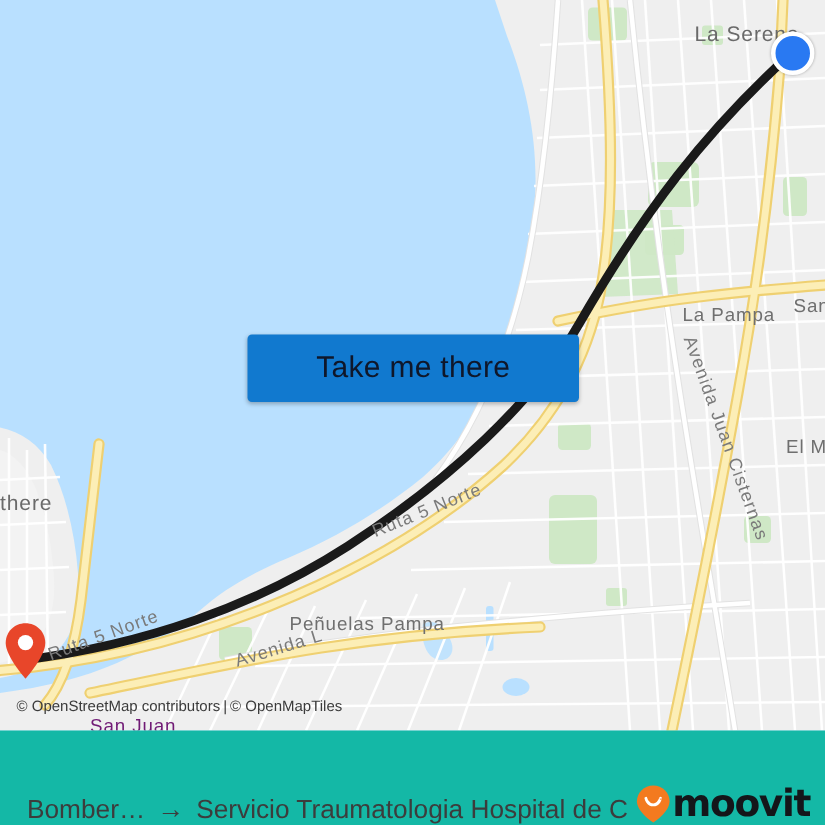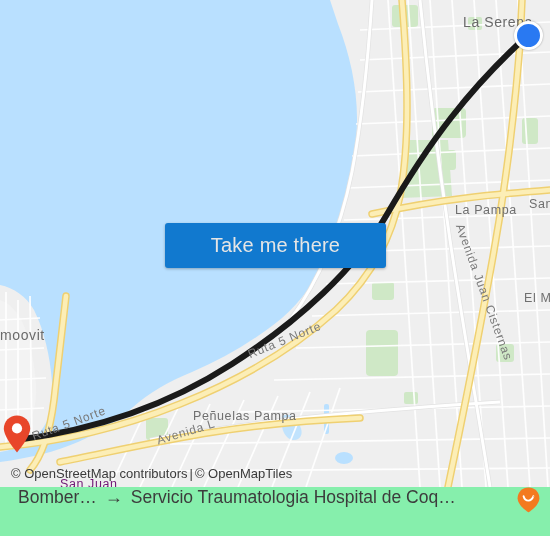--- a/index.html
+++ b/index.html
@@ -83,55 +83,55 @@
   
   #take-me-there {
     position: absolute;
     left: 165px;
     top: 223px;
     width: 221px;
     height: 45px;
     background: #1179cf;
     border: none;
     border-radius: 3px;
-    color: #e5e5e5;
+    color: #0f172a;
     font-family: "Liberation Sans", sans-serif;
     font-size: 20px;
     font-weight: 400;
     letter-spacing: .2px;
     cursor: pointer;
     box-shadow: 0 1px 3px rgba(0,0,0,.28);
     display: flex;
     align-items: center;
     justify-content: center;
     padding: 0;
   }
 
   
   #attribution {
     position: absolute;
     left: 11px;
     top: 466px;
-    font-size: 13px;
+    font-size: 10px;
     color: #3b3b3b;
     font-family: "Liberation Sans", sans-serif;
     white-space: nowrap;
   }
   #attribution .sep { margin: 0 2px; }
 
   
   #footer {
     position: absolute;
     left: 0;
     top: 487px;
     width: 550px;
-    height: 49px;
-    background: #86efac;
+    height: 63px;
+    background: #14b8a6;
     display: flex;
-    align-items: flex-start;
+    align-items: flex-end;
     box-sizing: border-box;
     padding: 0 10px 0 18px;
   }
   #trip-summary {
     display: flex;
     align-items: center;
     flex: 1 1 auto;
     min-width: 0;
     font-size: 17.5px;
     color: #3c3c3c;
@@ -291,21 +291,21 @@
       <path d="M 527,36 C 470,88 430,140 386,216
                C 356,268 300,320 232,364
                C 170,404 96,430 16,440" stroke="#1a1a1a" stroke-width="6" fill="none" stroke-linecap="round" stroke-linejoin="round"></path>
     </svg>
 
     <div class="maplabel city" style="left:463px; top:14px;">La Serena</div>
     <div class="maplabel place" style="left:529px; top:197px;">San</div>
     <div class="maplabel place" style="left:455px; top:203px;">La Pampa</div>
     <div class="maplabel road" style="left:466px; top:222px; transform:rotate(70deg); transform-origin:left top;">Avenida Juan Cisternas</div>
     <div class="maplabel place" style="left:524px; top:291px;">El Mi</div>
-    <div class="maplabel city" style="left:0px;   top:327px;">moovit</div>
+    <div class="maplabel city" style="left:0px;   top:327px;">there</div>
     <div class="maplabel road" style="left:246px; top:348px; transform:rotate(-22deg); transform-origin:left top;">Ruta 5 Norte</div>
     <div class="maplabel place" style="left:193px; top:409px;">Peñuelas Pampa</div>
     <div class="maplabel road" style="left:155px; top:434px; transform:rotate(-17deg); transform-origin:left top;">Avenida L</div>
     <div class="maplabel road" style="left:30px;  top:430px; transform:rotate(-20deg); transform-origin:left top;">Ruta 5 Norte</div>
     <div class="maplabel place faint" style="left:60px; top:477px;">San Juan</div>
 
     <div id="dest-marker"></div>
 
     <div id="origin-marker">
       <svg viewBox="0 0 28 38" width="28" height="38">
@@ -329,16 +329,17 @@
       <span id="trip-origin">Bomber…</span>
       <span id="trip-arrow">→</span>
       <span id="trip-destination">Servicio Traumatologia Hospital de Coq…</span>
     </div>
     <div id="moovit-logo">
       <svg width="23" height="26" viewBox="0 0 23 26">
         <path d="M11.5 0.6 C5.4 0.6 0.6 5.3 0.6 11.2 C0.6 18.6 11.5 25.4 11.5 25.4
                  C11.5 25.4 22.4 18.6 22.4 11.2 C22.4 5.3 17.6 0.6 11.5 0.6 Z" fill="#f37a1f"></path>
         <path d="M6.6 9.2 C6.6 9.2 7.6 13.6 11.5 13.6 C15.4 13.6 16.4 9.2 16.4 9.2" stroke="#ffffff" stroke-width="1.9" fill="none" stroke-linecap="round"></path>
       </svg>
+      <span id="moovit-wordmark">moovit</span>
     </div>
   </div>
 
 </div>
 
 </body></html>

